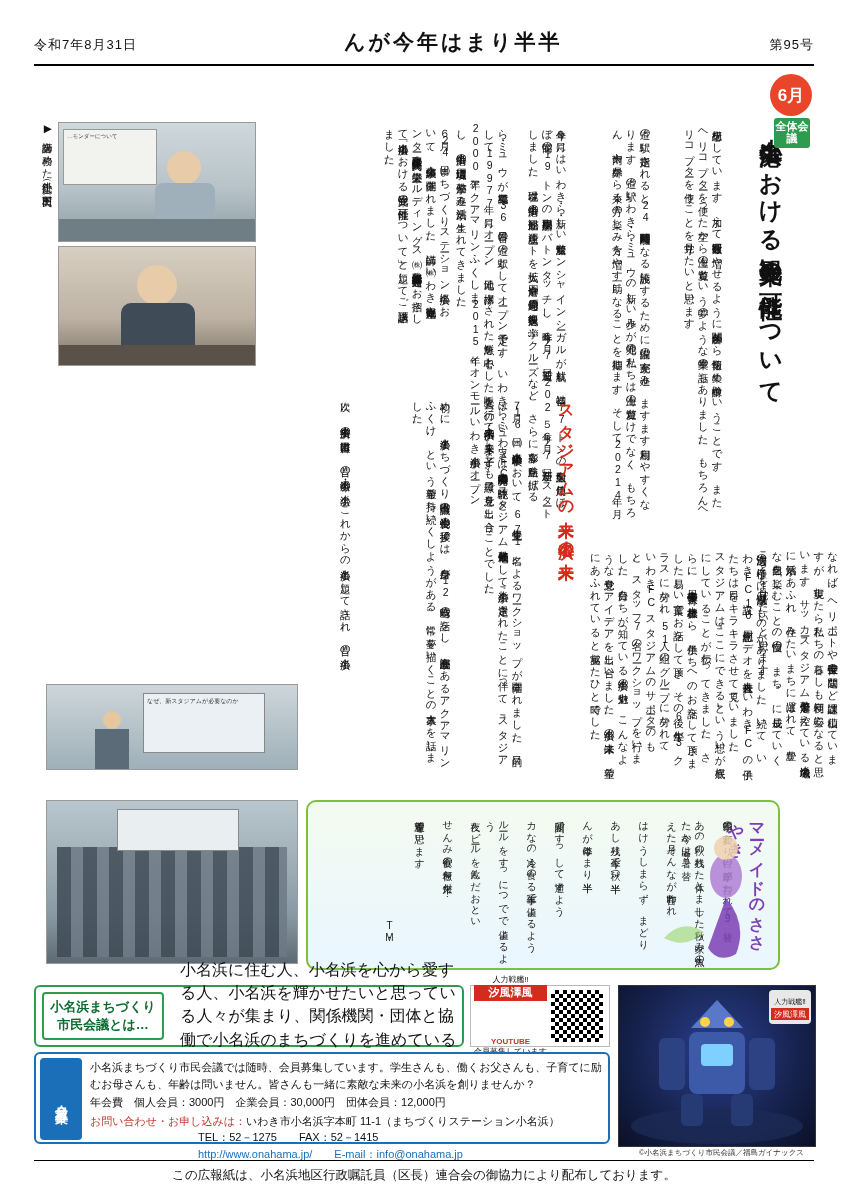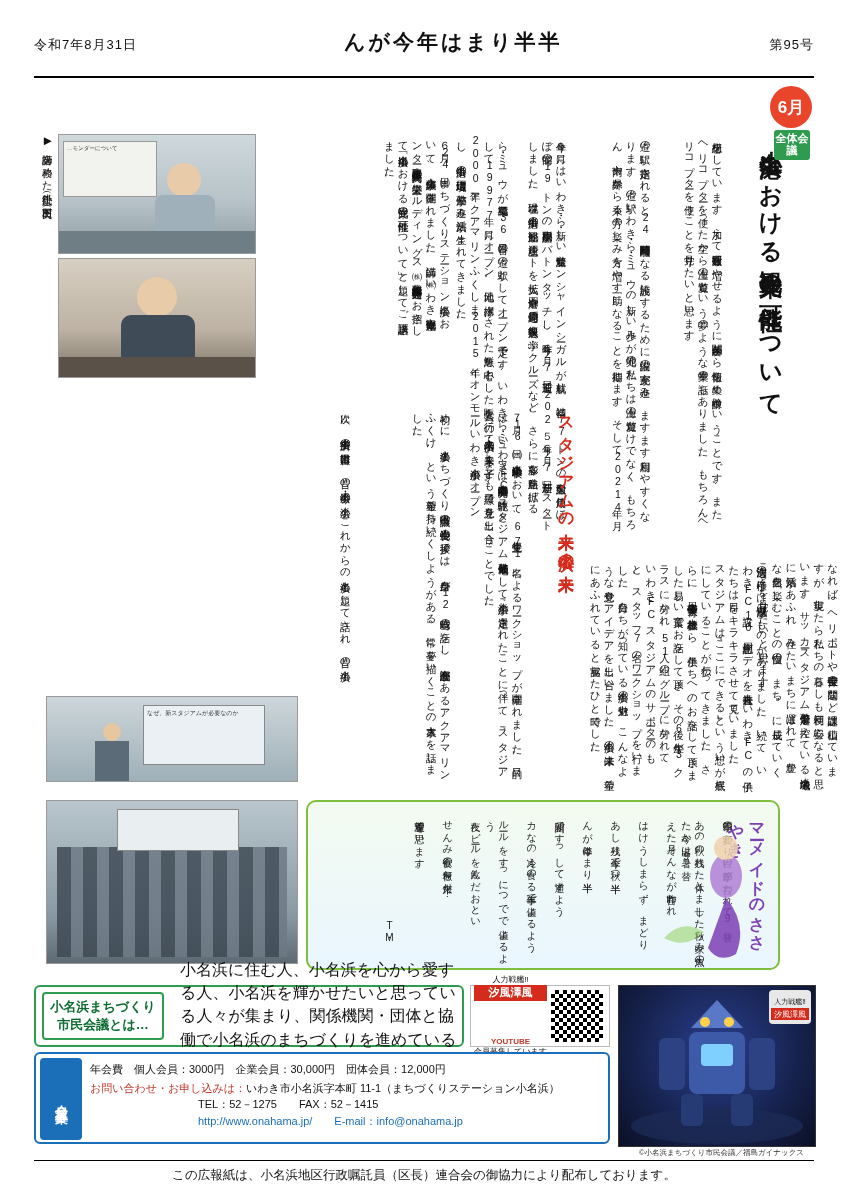--- a/index.html
+++ b/index.html
@@ -13,21 +13,21 @@
   }
   .page{
     position:absolute;left:0;top:0;width:848px;height:1200px;
     box-sizing:border-box;
     padding:28px 34px 10px 34px;
   }
   
   .masthead{
     display:flex;align-items:baseline;justify-content:space-between;
     border-bottom:2px solid #000;
-    padding-bottom:20px;
+    padding-bottom:8px;
   }
   .masthead .date{font-size:13px;letter-spacing:1px;}
   .masthead .title{font-size:21px;font-weight:bold;letter-spacing:3px;}
   .masthead .issue{font-size:13px;letter-spacing:1px;}
 
   
   .body-wrap{position:relative;width:780px;height:700px;margin-top:8px;}
 
   
   .vt{
@@ -311,20 +311,21 @@
       <div style="background:#d42b1d;color:#fff;font-weight:bold;font-size:11px;padding:1px 2px;">汐風澤風</div>
       <div style="color:#c0392b;font-weight:bold;margin-top:36px;">YOUTUBE</div>
       <div>会員募集しています</div>
     </div>
     <div class="qr"></div>
   </div>
 
   <div class="recruit-box">
     <div class="recruit-tab">会員募集</div>
     <div class="recruit-body">
+      <div class="lead">小名浜まちづくり市民会議では随時、会員募集しています。学生さんも、働くお父さんも、子育てに励むお母さんも、年齢は問いません。皆さんも一緒に素敵な未来の小名浜を創りませんか？</div>
       <div class="fee">年会費　個人会員：3000円　企業会員：30,000円　団体会員：12,000円</div>
       <div class="contact">
         <span>お問い合わせ・お申し込みは：</span><span class="blk">いわき市小名浜字本町 11-1（まちづくりステーション小名浜）</span>
       </div>
       <div class="tel" style="margin-left:108px;">TEL：52－1275　　FAX：52－1415</div>
       <div class="url" style="margin-left:108px;">http://www.onahama.jp/　　E-mail：info@onahama.jp</div>
     </div>
   </div>
 
   <div class="hero-art">

